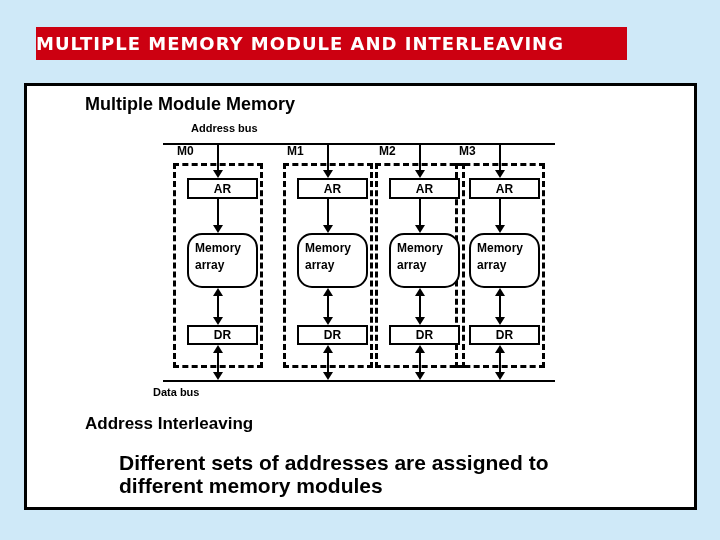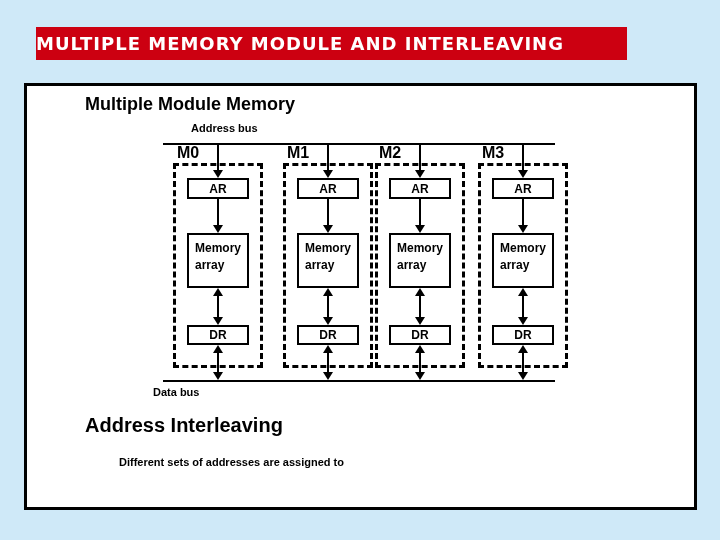--- a/index.html
+++ b/index.html
@@ -82,48 +82,48 @@
   .module {
     position: absolute;
     top: 56px;
     width: 90px;
     height: 240px;
   }
   .mod-label {
     position: absolute;
     left: 4px;
     top: 2px;
-    font-size: 16px;
+    font-size: 12px;
     font-weight: bold;
     color: #000;
   }
   .mod-box {
     position: absolute;
     left: 0;
     top: 21px;
     width: 90px;
     height: 205px;
     border: 3px dashed #000;
     box-sizing: border-box;
     z-index: 1;
   }
   .box {
     position: absolute;
     left: 14px;
-    width: 62px;
+    width: 71px;
     border: 2px solid #000;
     box-sizing: border-box;
     background: #fff;
     font-size: 12px;
     font-weight: bold;
     color: #000;
     z-index: 3;
   }
   .box.ar  { top: 36px;  height: 21px; display: flex; align-items: center; justify-content: center; }
-  .box.mem { top: 91px;  height: 55px; padding: 5px 0 0 6px; line-height: 17px; }
+  .box.mem { top: 91px;  height: 55px; padding: 5px 0 0 6px; line-height: 17px; border-radius: 15px; }
   .box.dr  { top: 183px; height: 20px; display: flex; align-items: center; justify-content: center; }
   
   .arr { position: absolute; width: 12px; z-index: 2; }
   .arr .shaft {
     position: absolute;
     left: 5px;
     width: 2px;
     top: 0;
     bottom: 0;
     background: #000;
@@ -162,30 +162,30 @@
   }
   .drop    { left: 39px; top: 1px;   height: 35px; }
   .ar2mem  { left: 39px; top: 57px;  height: 34px; }
   .mem2dr  { left: 39px; top: 146px; height: 37px; }
   .dr2bus  { left: 39px; top: 203px; height: 35px; }
   
   .heading2 {
     position: absolute;
     left: 58px;
     top: 328px;
-    font-size: 20px;
+    font-size: 17px;
     font-weight: bold;
     color: #000;
     white-space: nowrap;
   }
   .para {
     position: absolute;
     left: 92px;
     top: 365px;
-    font-size: 11px;
+    font-size: 21px;
     font-weight: bold;
     color: #000;
     line-height: 23px;
     white-space: nowrap;
   }
 </style>
 </head>
 <body>
 
 <div class="page">
@@ -253,21 +253,21 @@
         <div class="box mem">Memory array</div>
         <div class="arr a-dbl mem2dr">
             <span class="shaft"></span>
           </div>
         <div class="box dr">DR</div>
         <div class="arr a-dbl dr2bus">
             <span class="shaft"></span>
           </div>
       </div>
 
-      <div class="module" style="left:451px">
+      <div class="module" style="left:428px">
         <div class="mod-label">M3</div>
         <div class="mod-box"></div>
         <div class="arr a-down drop">
             <span class="shaft"></span>
           </div>
         <div class="box ar">AR</div>
         <div class="arr a-down ar2mem">
             <span class="shaft"></span>
           </div>
         <div class="box mem">Memory array</div>
@@ -279,17 +279,18 @@
             <span class="shaft"></span>
           </div>
       </div>
 
       <div class="bus-line data-bus-line"></div>
       <div class="bus-label data-bus-label">Data bus</div>
 
       <div class="heading2">Address Interleaving</div>
       <div class="para">
         <div>Different sets of addresses are assigned to</div>
+        <div>different memory modules</div>
       </div>
 
     </div>
   </div>
 </div>
 
 </body></html>

